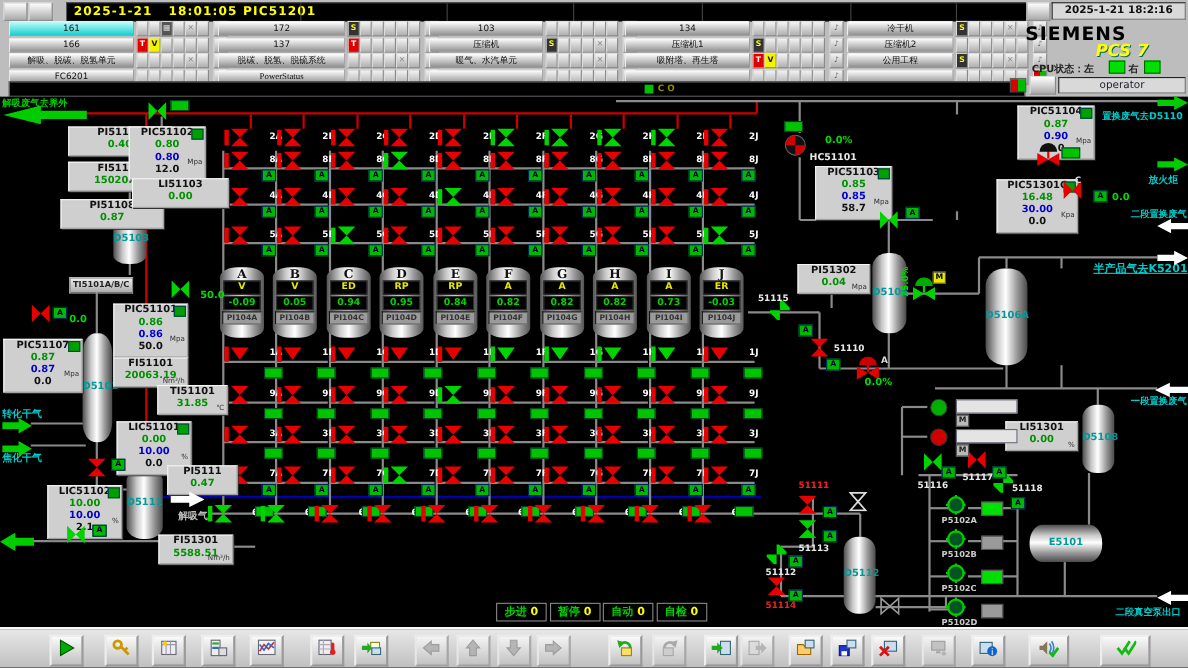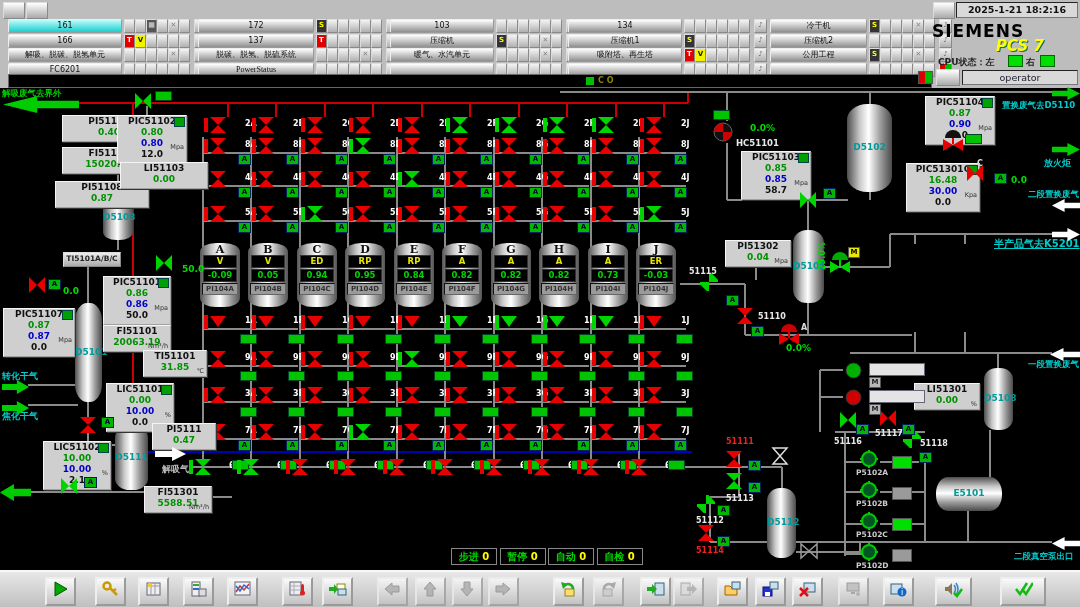--- a/index.html
+++ b/index.html
@@ -64,20 +64,30 @@
   .tbtn{position:absolute;top:5px;width:27px;height:25px;background:linear-gradient(#fafafa,#c2c2c2);border:2px outset #eee;cursor:pointer;}
   .tbtn svg{display:block;margin:1px auto;}
 </style>
 </head>
 <body>
 
 <div id="app">
   <div id="header">
     <div class="hicon" style="left:3px;top:2px;"></div>
     <div class="hicon" style="left:26px;top:2px;"></div>
+    <div id="topstrip">
+      <span class="ytxt" style="left:6px;">2025-1-21   18:01:05</span>
+      <span class="ytxt" style="left:160px;">PIC51201</span>
+    <div class="sep" style="position: absolute; left: 212px; top: 0px; width: 1px; height: 16px;"></div>
+        <div class="sep" style="position: absolute; left: 345px; top: 0px; width: 1px; height: 16px;"></div>
+        <div class="sep" style="position: absolute; left: 460px; top: 0px; width: 1px; height: 16px;"></div>
+        <div class="sep" style="position: absolute; left: 577px; top: 0px; width: 1px; height: 16px;"></div>
+        <div class="sep" style="position: absolute; left: 712px; top: 0px; width: 1px; height: 16px;"></div>
+        <div class="sep" style="position: absolute; left: 808px; top: 0px; width: 1px; height: 16px;"></div>
+      </div>
     <div id="btngrid">
         <div class="hbtn active" style="position: absolute; left: 8px; top: 19px; width: 112px;">161</div>
         <div class="cell" style="position: absolute; left: 124px; top: 19px; width: 9px;"></div>
         <div class="cell" style="position: absolute; left: 135px; top: 19px; width: 9px;"></div>
         <div class="cell badgeI" style="position: absolute; left: 146px; top: 19px; width: 9px;">▦</div>
         <div class="cell" style="position: absolute; left: 157px; top: 19px; width: 9px;"></div>
         <div class="cell" style="position: absolute; left: 168px; top: 19px; width: 9px;">✕</div>
         <div class="cell" style="position: absolute; left: 179px; top: 19px; width: 9px;"></div>
         <div class="cell" style="position: absolute; left: 194px; top: 19px; width: 11px; color: rgb(102, 102, 119);">♪</div>
         <div class="hbtn" style="position: absolute; left: 8px; top: 33.5px; width: 112px;">166</div>
@@ -1078,25 +1088,25 @@
       </div>
       <div class="tank" style="position: absolute; left: 103px; top: 108px; width: 30px; height: 44px;">
         <div class="tlabel" style="top: 16px;">D5103</div>
       </div>
       <div class="tank" style="position: absolute; left: 75px; top: 215px; width: 27px; height: 99px;">
         <div class="tlabel" style="top: 43.5px;">D5101</div>
       </div>
       <div class="tank" style="position: absolute; left: 115px; top: 338px; width: 33px; height: 64px;">
         <div class="tlabel" style="top: 26px;">D5111</div>
       </div>
-      <div class="tank" style="position: absolute; left: 847px; top: 16px; width: 45px; height: 88px;">
-        <div class="tlabel" style="top: 38px;">D5102</div>
-      </div>
       <div class="tank" style="position: absolute; left: 793px; top: 142px; width: 31px; height: 73px;">
         <div class="tlabel" style="top: 30.5px;">D5105</div>
+      </div>
+      <div class="tank" style="position: absolute; left: 896px; top: 156px; width: 38px; height: 88px;">
+        <div class="tlabel" style="top: 38px;">D5106A</div>
       </div>
       <div class="tank" style="position: absolute; left: 984px; top: 280px; width: 29px; height: 62px;">
         <div class="tlabel" style="top: 25px;">D5108</div>
       </div>
       <div class="tank" style="position: absolute; left: 767px; top: 400px; width: 29px; height: 70px;">
         <div class="tlabel" style="top: 29px;">D5112</div>
       </div>
       <div class="tank horiz" style="position: absolute; left: 936px; top: 389px; width: 66px; height: 34px;">
         <div class="tlabel" style="top: 11px;">E5101</div>
       </div>

